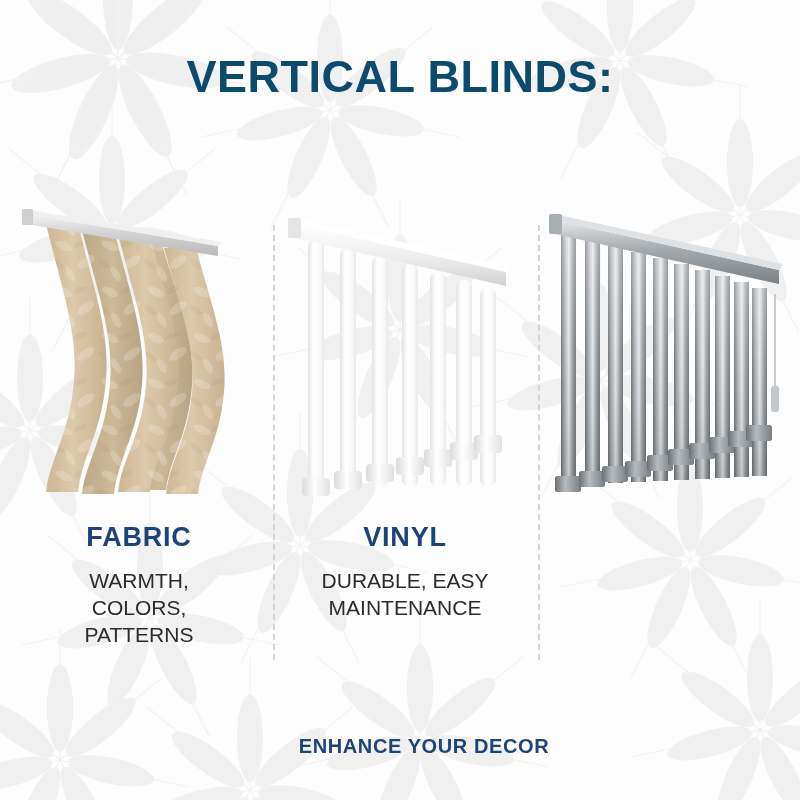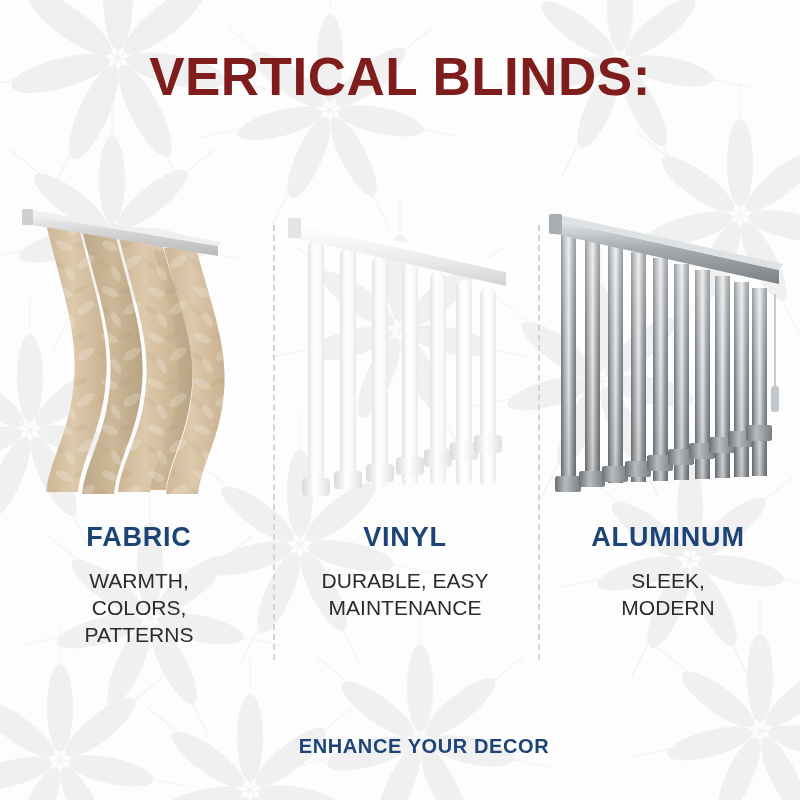--- a/index.html
+++ b/index.html
@@ -33,24 +33,24 @@
     position: absolute;
     top: 50px;
     left: 0;
     width: 800px;
     text-align: center;
     z-index: 5;
   }
   .title-line {
     font-family: "Liberation Sans", sans-serif;
     font-weight: bold;
-    font-size: 53px;
+    font-size: 45px;
     line-height: 53px;
     letter-spacing: 0.5px;
-    color: #7f1d1d;
+    color: #0c4a6e;
     white-space: nowrap;
   }
 
   
   .columns {
     position: absolute;
     top: 190px;
     left: 0;
     width: 800px;
     height: 480px;
@@ -406,25 +406,20 @@
             <rect x="236" y="196" width="8" height="26" rx="3" fill="#c2c7cb"></rect>
           </g>
 
           <g>
             <path d="M20,30 L244,80 L244,94 L20,44 Z" fill="url(#railA)"></path>
             <path d="M20,30 L244,80 L248,74 L24,25 Z" fill="#dfe2e4"></path>
             <rect x="14" y="24" width="13" height="20" rx="2" fill="#a9aeb2"></rect>
           </g>
         </svg>
       </div>
-      <div class="label-area">
-        <div class="cat-title">ALUMINUM</div>
-        <div class="cat-desc">SLEEK,
-MODERN</div>
-      </div>
     </div>
 
   </div>
 
   <div class="footer">
     <span class="footer-text">ENHANCE YOUR DECOR</span>
   </div>
 
 </div>
 

